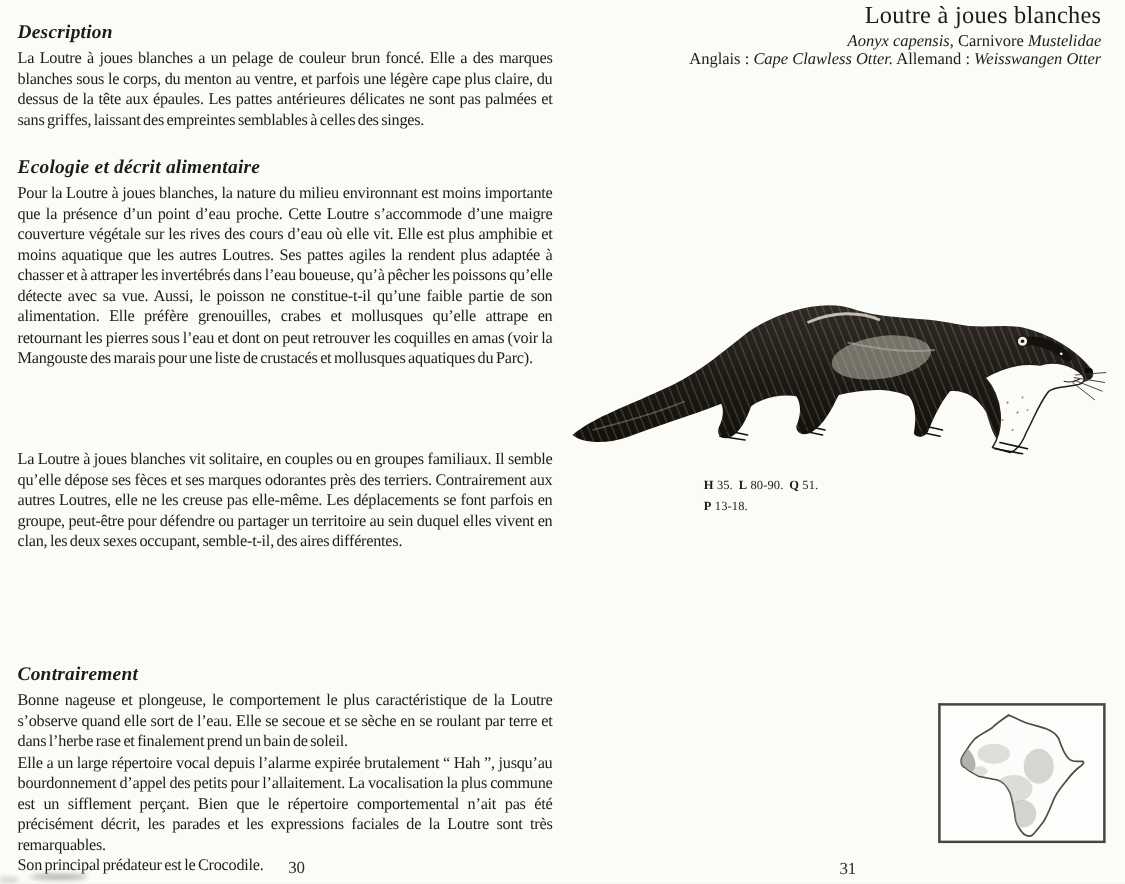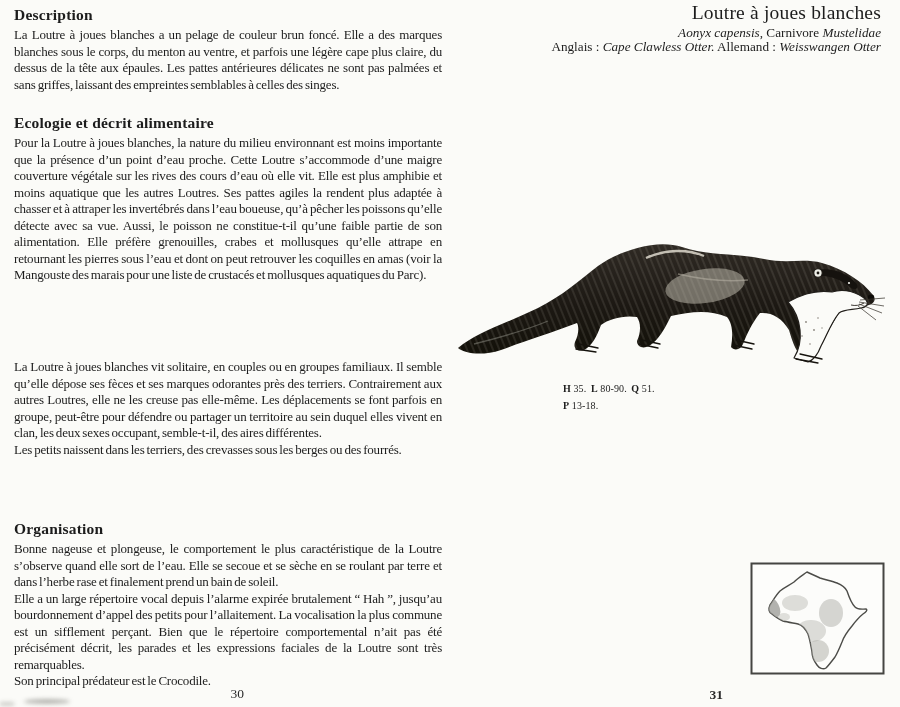--- a/index.html
+++ b/index.html
@@ -1,39 +1,39 @@
 <!DOCTYPE html>
 <html lang="fr"><head>
 <meta charset="utf-8">
 <style>
   html,body{margin:0;padding:0;}
   body{background:#e9e9e6;font-family:"Liberation Serif","DejaVu Serif",serif;}
   .page{position:relative;width:900px;height:707px;background:#fbfbf8;color:#1c1c1c;overflow:hidden;margin:0 auto;}
   
   .left-col{position:absolute;left:14px;top:0;width:428px;height:707px;}
   .sec{position:absolute;left:0;width:428px;}
-  .sec h2{font-size:15.5px;line-height:16px;font-weight:bold;margin:5px 0 4px 0;letter-spacing:.2px;}
+  .sec h2{font-size:15.5px;line-height:16px;font-weight:bold;margin:16px 0 4px 0;letter-spacing:.2px;font-style:italic;}
   .sec p{font-size:13px;line-height:16.5px;margin:0;text-align:justify;letter-spacing:-0.2px;word-spacing:-1px;hyphens:auto;}
   
   .title-block{position:absolute;right:19px;top:3px;width:420px;text-align:right;}
   .title-block h1{font-size:19.5px;line-height:20px;margin:0;font-weight:normal;letter-spacing:.2px;}
   .subline{font-size:13.2px;line-height:14.2px;}
   .subline.first{margin-top:3px;}
   .it{font-style:italic;}
   
   .otter-wrap{position:absolute;left:450px;top:230px;width:440px;height:152px;}
   .meas{position:absolute;left:563px;top:380px;font-size:10px;line-height:17px;letter-spacing:.1px;}
   .meas b{font-weight:bold;}
   .meas span{margin-right:2px;}
   
   .map-box{position:absolute;left:750px;top:562px;width:135px;height:113px;}
   
   .pagenum{position:absolute;width:44px;text-align:right;font-size:13.5px;color:#2a2a2a;}
   .pagenum.pn-left{left:200px;top:686px;}
-  .pagenum.pn-right{left:679px;top:687px;font-weight:bold;}
+  .pagenum.pn-right{left:641px;top:687px;}
   
   .smudge{position:absolute;left:24px;top:699px;width:46px;height:5px;background:#70706a;opacity:.5;border-radius:50%;filter:blur(2px);}
   .smudge2{position:absolute;left:0px;top:702px;width:14px;height:4px;background:#8a8a84;opacity:.4;filter:blur(2px);}
 </style>
 </head>
 <body>
 
 <div class="page">
 
   <div class="left-col">
@@ -42,25 +42,24 @@
       <p>La Loutre à joues blanches a un pelage de couleur brun foncé. Elle a des marques blanches sous le corps, du menton au ventre, et parfois une légère cape plus claire, du dessus de la tête aux épaules. Les pattes antérieures délicates ne sont pas palmées et sans griffes, laissant des empreintes semblables à celles des singes.</p>
     </section>
 
     <section class="sec" style="top:110px">
       <h2>Ecologie et décrit alimentaire</h2>
       <p>Pour la Loutre à joues blanches, la nature du milieu environnant est moins importante que la présence d’un point d’eau proche. Cette Loutre s’accommode d’une maigre couverture végétale sur les rives des cours d’eau où elle vit. Elle est plus amphibie et moins aquatique que les autres Loutres. Ses pattes agiles la rendent plus adaptée à chasser et à attraper les invertébrés dans l’eau boueuse, qu’à pêcher les poissons qu’elle détecte avec sa vue. Aussi, le poisson ne constitue-t-il qu’une faible partie de son alimentation. Elle préfère grenouilles, crabes et mollusques qu’elle attrape en retournant les pierres sous l’eau et dont on peut retrouver les coquilles en amas (voir la Mangouste des marais pour une liste de crustacés et mollusques aquatiques du Parc).</p>
     </section>
 
     <section class="sec" style="top:359px">
       <p>La Loutre à joues blanches vit solitaire, en couples ou en groupes familiaux. Il semble qu’elle dépose ses fèces et ses marques odorantes près des terriers. Contrairement aux autres Loutres, elle ne les creuse pas elle-même. Les déplacements se font parfois en groupe, peut-être pour défendre ou partager un territoire au sein duquel elles vivent en clan, les deux sexes occupant, semble-t-il, des aires différentes.</p>
-      <p>Les petits naissent dans les terriers, des crevasses sous les berges ou des fourrés.</p>
     </section>
 
     <section class="sec" style="top:516px">
-      <h2>Organisation</h2>
+      <h2>Contrairement</h2>
       <p>Bonne nageuse et plongeuse, le comportement le plus caractéristique de la Loutre s’observe quand elle sort de l’eau. Elle se secoue et se sèche en se roulant par terre et dans l’herbe rase et finalement prend un bain de soleil.</p>
       <p>Elle a un large répertoire vocal depuis l’alarme expirée brutalement “ Hah ”, jusqu’au bourdonnement d’appel des petits pour l’allaitement. La vocalisation la plus commune est un sifflement perçant. Bien que le répertoire comportemental n’ait pas été précisément décrit, les parades et les expressions faciales de la Loutre sont très remarquables.</p>
       <p>Son principal prédateur est le Crocodile.</p>
     </section>
   </div>
 
   <div class="title-block">
     <h1>Loutre à joues blanches</h1>
     <div class="subline first"><span class="it">Aonyx capensis</span><span>, Carnivore </span><span class="it">Mustelidae</span></div>
     <div class="subline"><span>Anglais : </span><span class="it">Cape Clawless Otter.</span><span> Allemand : </span><span class="it">Weisswangen Otter</span></div>

